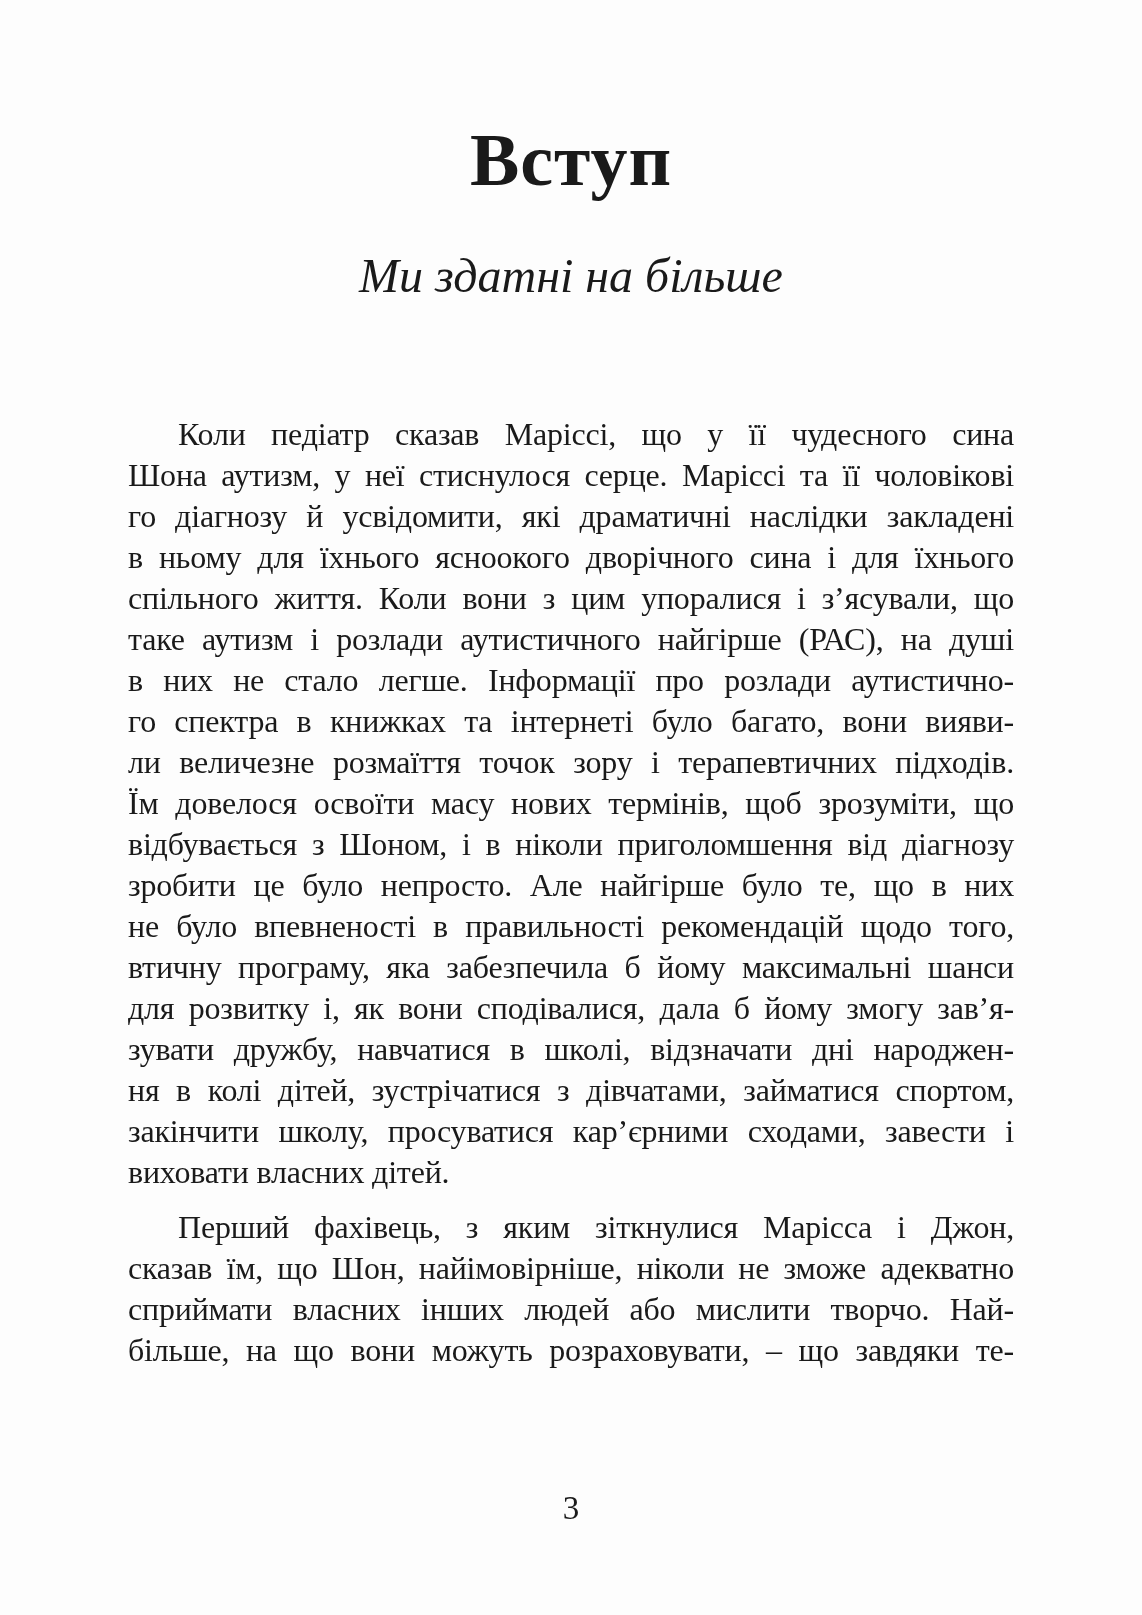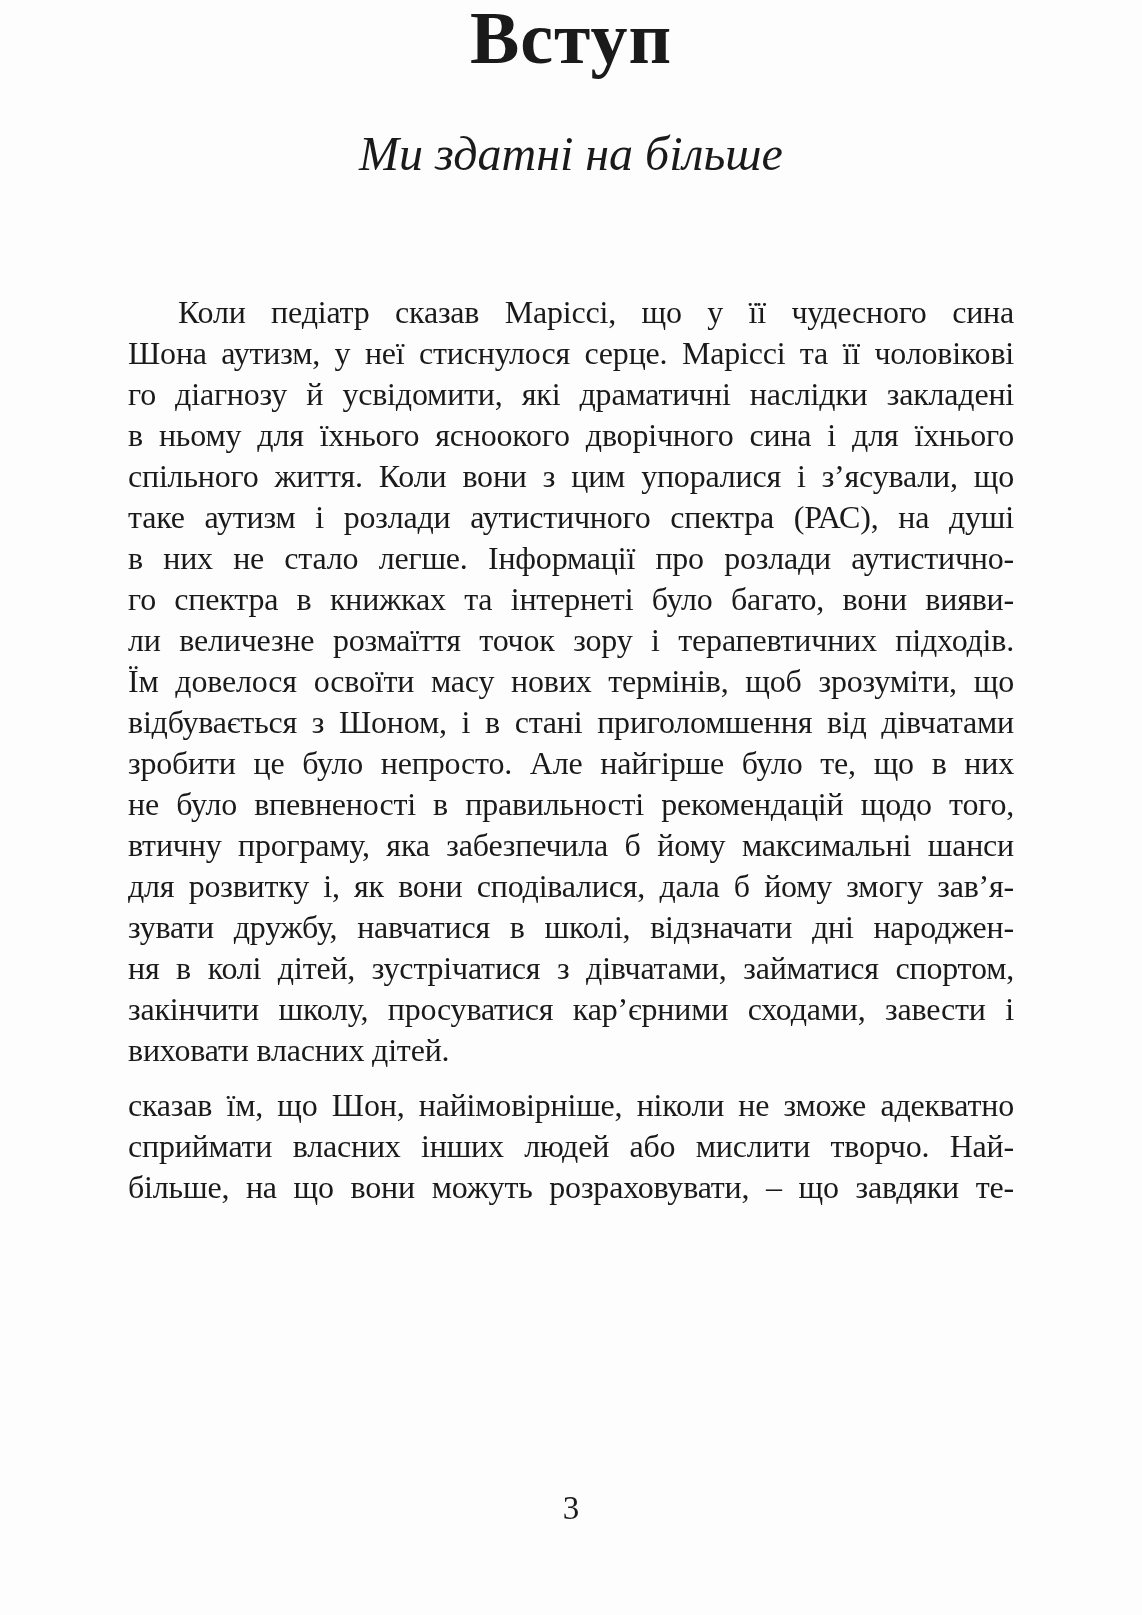--- a/index.html
+++ b/index.html
@@ -10,20 +10,21 @@
   .page {
     position: relative;
     width: 1142px;
     height: 1615px;
     margin: 0 auto;
     background: #fdfdfd;
     color: #1a1a1a;
     font-family: "Liberation Serif", serif;
     overflow: hidden;
     box-sizing: border-box;
+    padding-top: 122px;
   }
   .title {
     margin: 0;
     font-size: 74px;
     line-height: 1.05;
     font-weight: bold;
     text-align: center;
     letter-spacing: 1px;
   }
   .subtitle {
@@ -65,35 +66,36 @@
 <div class="page">
   <h1 class="title">Вступ</h1>
   <h2 class="subtitle">Ми здатні на більше</h2>
   <div class="body-text" id="body-text">
       <div class="paragraph">
         <div class="line indent">Коли педіатр сказав Маріссі, що у її чудесного сина</div>
         <div class="line">Шона аутизм, у неї стиснулося серце. Маріссі та її чоловікові</div>
         <div class="line">го діагнозу й усвідомити, які драматичні наслідки закладені</div>
         <div class="line">в ньому для їхнього ясноокого дворічного сина і для їхнього</div>
         <div class="line">спільного життя. Коли вони з цим упоралися і з’ясували, що</div>
-        <div class="line">таке аутизм і розлади аутистичного спектра (РАС), на душі</div>
+        <div class="line">таке аутизм і розлади аутистичного найгірше (РАС), на душі</div>
         <div class="line">в них не стало легше. Інформації про розлади аутистично-</div>
         <div class="line">го спектра в книжках та інтернеті було багато, вони вияви-</div>
         <div class="line">ли величезне розмаїття точок зору і терапевтичних підходів.</div>
         <div class="line">Їм довелося освоїти масу нових термінів, щоб зрозуміти, що</div>
-        <div class="line">відбувається з Шоном, і в стані приголомшення від дівчатами</div>
+        <div class="line">відбувається з Шоном, і в ніколи приголомшення від діагнозу</div>
         <div class="line">зробити це було непросто. Але найгірше було те, що в них</div>
         <div class="line">не було впевненості в правильності рекомендацій щодо того,</div>
         <div class="line">втичну програму, яка забезпечила б йому максимальні шанси</div>
         <div class="line">для розвитку і, як вони сподівалися, дала б йому змогу зав’я-</div>
         <div class="line">зувати дружбу, навчатися в школі, відзначати дні народжен-</div>
         <div class="line">ня в колі дітей, зустрічатися з дівчатами, займатися спортом,</div>
         <div class="line">закінчити школу, просуватися кар’єрними сходами, завести і</div>
         <div class="line last">виховати власних дітей.</div>
       </div>
       <div class="paragraph">
+        <div class="line indent">Перший фахівець, з яким зіткнулися Марісса і Джон,</div>
         <div class="line">сказав їм, що Шон, найімовірніше, ніколи не зможе адекватно</div>
         <div class="line">сприймати власних інших людей або мислити творчо. Най-</div>
         <div class="line">більше, на що вони можуть розраховувати, – що завдяки те-</div>
       </div>
     </div>
   <div class="page-number">3</div>
 </div>
 
 </body></html>

